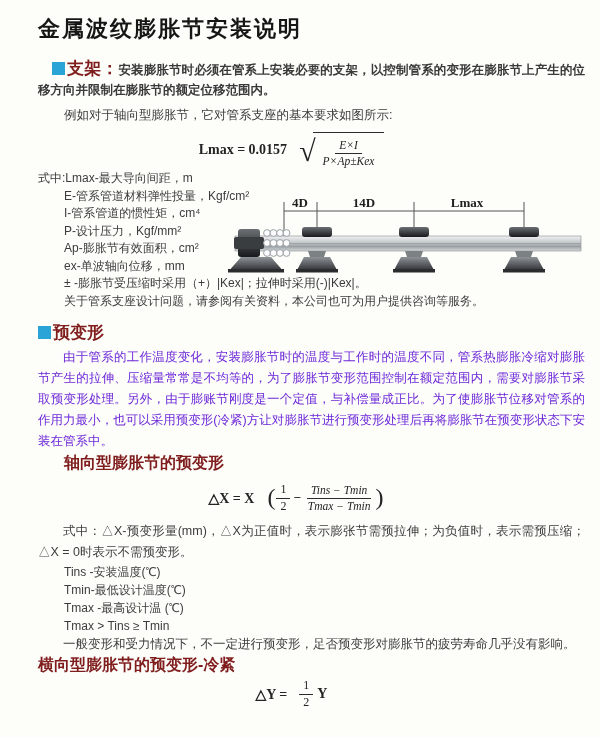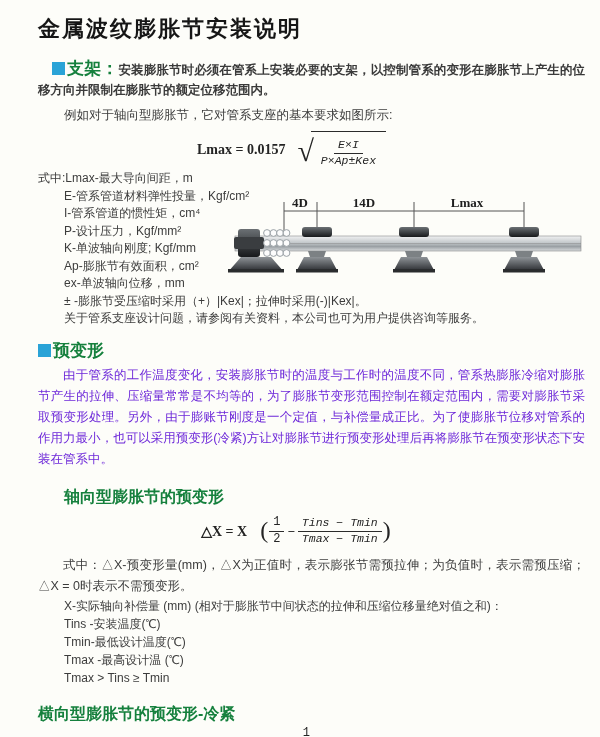--- a/index.html
+++ b/index.html
@@ -1,53 +1,53 @@
 <!DOCTYPE html>
 <html><head>
 <meta charset="utf-8">
 <style>
   * { margin:0; padding:0; box-sizing:border-box; }
   body { width:600px; font-family:"Liberation Sans", sans-serif; background:#ffffff; }
   .page { width:600px; height:737px; background:#fdfdf9; padding:14px 15px 0 38px; overflow:hidden; color:#3c3c3c; }
 
   .title { font-size:22px; font-weight:bold; color:#161616; letter-spacing:2px; }
 
-  .blue { color:#15803d; }
+  .blue { color:#7f1d1d; }
   .sq { display:inline-block; width:13px; height:13px; background:#2aa3d7; margin-right:2px; vertical-align:-1px; }
 
   .support-para { margin-top:15px; font-size:12.5px; line-height:20px; text-align:justify; text-indent:14px; }
   .sec-label { font-size:17px; font-weight:bold; }
   .intro-text { font-weight:bold; color:#3a3a3a; }
 
   .example-line { margin-top:6px; font-size:12.5px; text-indent:26px; line-height:19px; }
 
   
   .formula { display:flex; justify-content:center; align-items:center; font-family:"Liberation Serif", serif; color:#242424; }
   .f1 { margin:7px 40px 2px 0; height:36px; }
   .flhs { font-weight:bold; font-size:14px; margin-right:12px; white-space:nowrap; }
   .rad { font-size:30px; line-height:0.85; font-weight:400; transform:translateY(1px); }
   .radbody { border-top:1.6px solid #2b2b2b; padding:2px 6px 0 6px; margin-left:-3px; }
-  .frac { display:inline-flex; flex-direction:column; align-items:center; font-style:italic; font-size:11.5px; line-height:1.3;font-family:Liberation Mono, monospace; }
+  .frac { display:inline-flex; flex-direction:column; align-items:center; font-style:italic; font-size:11.5px; line-height:1.3; }
   .frac .num { padding:0 4px; border-bottom:1.3px solid #2b2b2b; }
   .frac .den { padding:0 4px; }
   .frac.upright { font-style:normal; font-size:12px; }
   .bigparen { font-size:24px; font-weight:400; line-height:1; padding:0 1px 3px 1px; }
   .minus { font-size:13px; font-weight:bold; padding:0 3px; }
   .frhs { font-weight:bold; font-size:14px; margin-left:4px; }
 
   
   .defs-wrap { position:relative; margin-top:2px; }
   .def-line { font-size:12px; line-height:17.5px; white-space:nowrap; }
   .ind { margin-left:26px; }
   .diagram { position:absolute; top:24px; right:2px; width:356px; height:96px; }
 
   .sec-head { margin-top:11px; font-size:17px; font-weight:bold; }
   .pre-para { margin-top:3px; font-size:12.5px; line-height:21px; text-align:justify; text-indent:2em; color:#6d28d9; }
 
-  .sub-head { font-size:16px; font-weight:bold; margin-top:17px; }
+  .sub-head { font-size:16px; font-weight:bold; margin-top:1px; }
   .sub-head.ind2 { margin-left:26px; }
 
   .f2 { margin:5px 30px 4px 0; height:38px; }
   .f3 { margin:3px 40px 2px 0; height:30px; }
 
   .note-para { font-size:12.5px; line-height:21px; text-align:justify; text-indent:2em; }
   .note-line { font-size:12px; line-height:18px; margin-left:26px; }
   .note-remark { font-size:12.5px; line-height:19px; text-indent:2em; }
 
   svg text { font-family:"Liberation Serif", serif; font-weight:bold; font-size:13px; fill:#1e1e1e; }
@@ -74,21 +74,20 @@
         <span class="den">P×Ap±Kex</span>
       </span>
     </span>
   </div>
 
   <div class="defs-wrap">
     <div class="def-line">式中:Lmax-最大导向间距，m</div>
     <div class="def-line ind">E-管系管道材料弹性投量，Kgf/cm²</div>
     <div class="def-line ind">I-管系管道的惯性矩，cm⁴</div>
     <div class="def-line ind">P-设计压力，Kgf/mm²</div>
-    <div class="def-line ind">K-单波轴向刚度; Kgf/mm</div>
     <div class="def-line ind">Ap-膨胀节有效面积，cm²</div>
     <div class="def-line ind">ex-单波轴向位移，mm</div>
     <div class="def-line ind">± -膨胀节受压缩时采用（+）|Kex|；拉伸时采用(-)|Kex|。</div>
     <div class="def-line ind">关于管系支座设计问题，请参阅有关资料，本公司也可为用户提供咨询等服务。</div>
 
     <svg class="diagram" viewBox="0 0 356 96">
       <defs>
         <linearGradient id="pipeG" x1="0" y1="0" x2="0" y2="1">
           <stop offset="0" stop-color="#f0f1f2"></stop>
             <stop offset="0.45" stop-color="#c3c8cb"></stop>
@@ -181,25 +180,25 @@
     </span>
     <span class="minus">−</span>
     <span class="frac">
       <span class="num">Tins − Tmin</span>
       <span class="den">Tmax − Tmin</span>
     </span>
     <span class="bigparen">)</span>
   </div>
 
   <p class="note-para">式中：△X-预变形量(mm)，△X为正值时，表示膨张节需预拉伸；为负值时，表示需预压缩；△X = 0时表示不需预变形。</p>
-  <div class="note-line">X-实际轴向补偿量 (mm) (相对于膨胀节中间状态的拉伸和压缩位移量绝对值之和)：</div>
   <div class="note-line">Tins -安装温度(℃)</div>
   <div class="note-line">Tmin-最低设计温度(℃)</div>
   <div class="note-line">Tmax -最高设计温 (℃)</div>
   <div class="note-line">Tmax &gt; Tins ≥ Tmin</div>
+  <p class="note-remark">一般变形和受力情况下，不一定进行预变形，足否预变形对膨胀节的疲劳寿命几乎没有影响。</p>
 
   <h3 class="sub-head blue">横向型膨胀节的预变形-冷紧</h3>
 
   <div class="formula f3">
     <span class="flhs">△Y =</span>
     <span class="frac upright">
       <span class="num">1</span>
       <span class="den">2</span>
     </span>
     <span class="frhs">Y</span>

